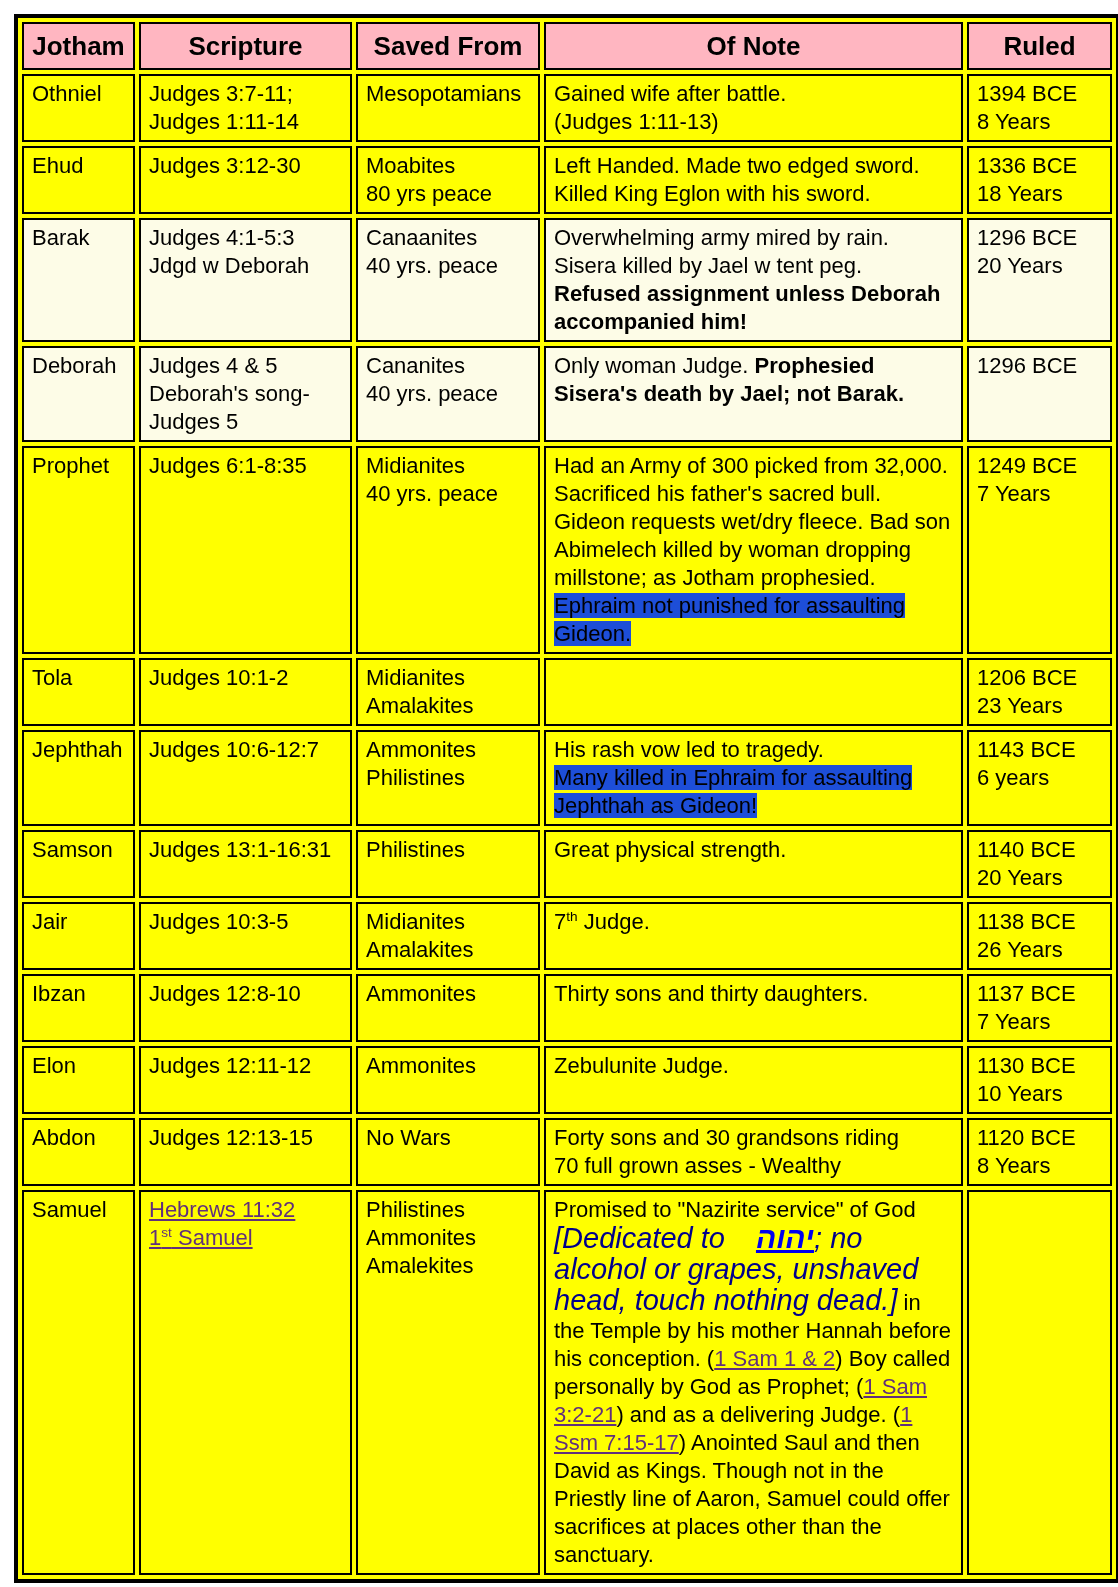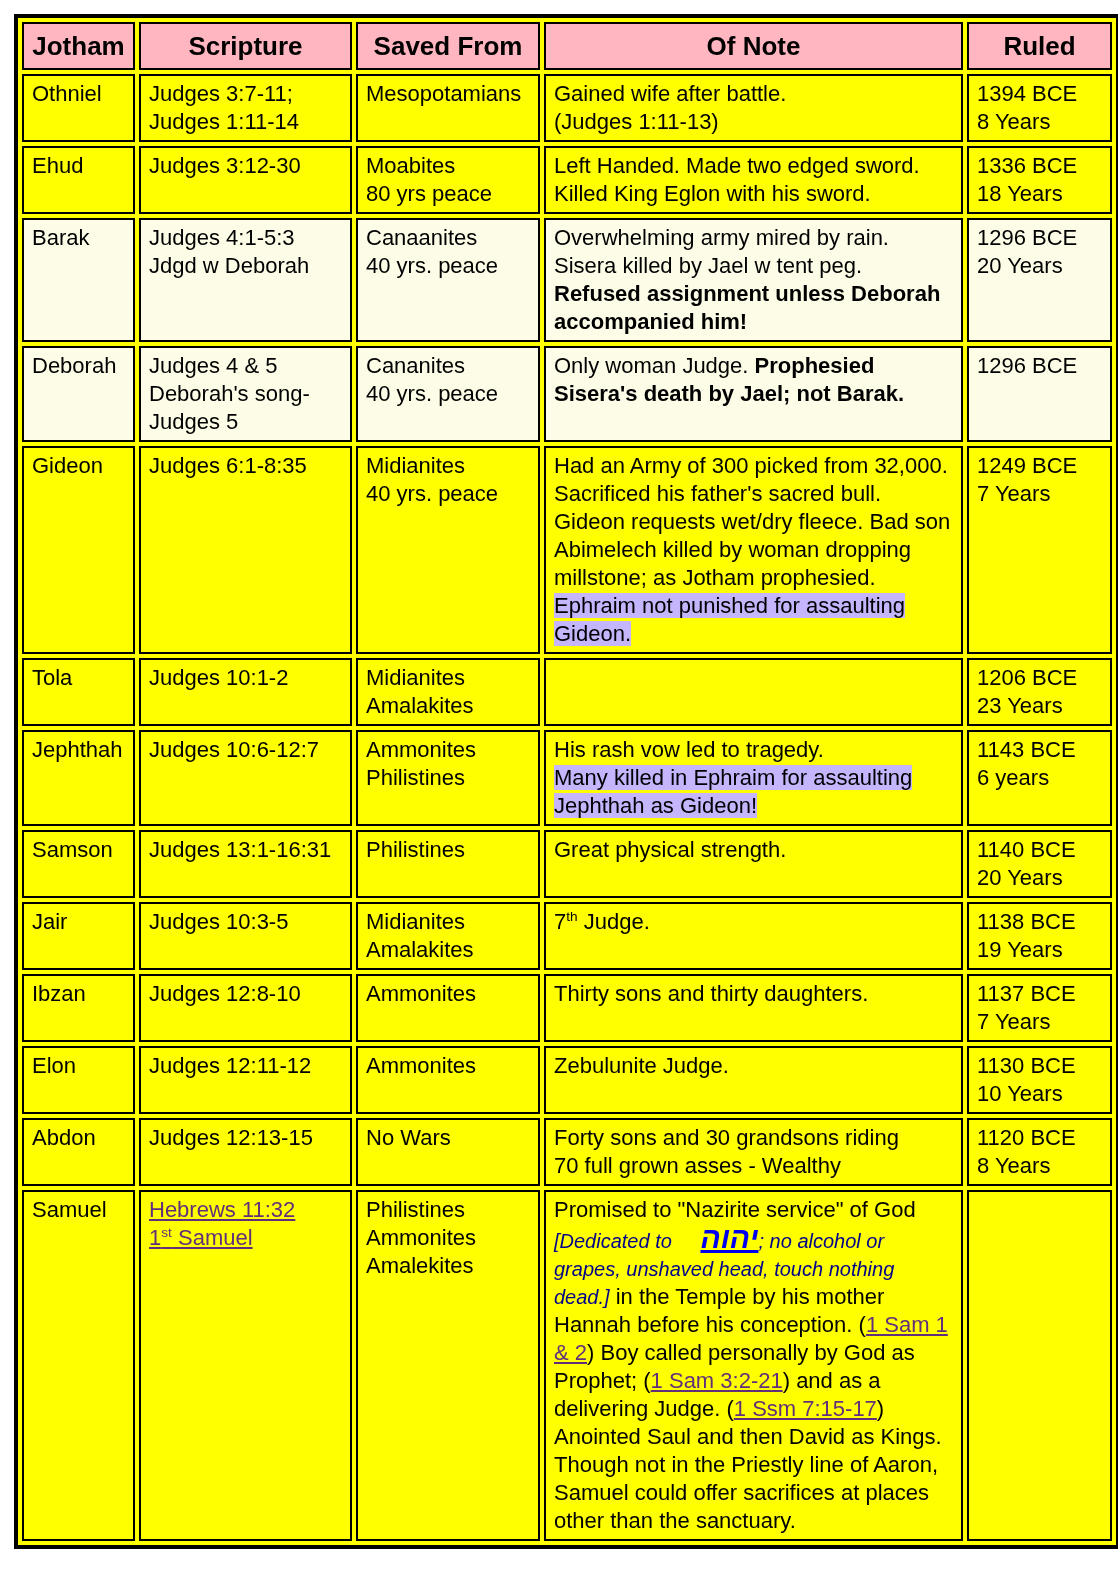--- a/index.html
+++ b/index.html
@@ -6,22 +6,22 @@
   body{padding:14px;font-family:"Liberation Sans",sans-serif;color:#000;}
   table{border-collapse:separate;border-spacing:4px;background:#FFFF00;border:4px solid #000;
         table-layout:fixed;width:1090px;}
   th,td{border:2px solid #000;vertical-align:top;font-size:22px;line-height:28px;
         padding:4px 8px;word-wrap:break-word;}
   th{background:#FFB6C1;font-size:26px;line-height:30px;font-weight:bold;text-align:center;
      vertical-align:middle;padding:7px 2px;}
   thead tr{background:#FFB6C1;}
   tr.cream td{background:#FDFCE7;}
   .b{font-weight:bold;}
-  .hl{background:#c4b5fd;margin-top:16px;}
-  .it{font-style:italic;color:#00008B;font-size:20px;}
+  .hl{background:#1d4ed8;margin-top:16px;}
+  .it{font-style:italic;color:#00008B;font-size:29px;}
   a.ref{color:#61307B;text-decoration:underline;cursor:pointer;}
   a.heb{color:#0000EE;text-decoration:underline;font-weight:bold;font-style:italic;
         font-size:30px;cursor:pointer;margin-left:23px;}
   sup{font-size:62%;line-height:0;vertical-align:super;}
 </style>
 </head>
 <body>
 
 <table>
   <colgroup>
@@ -63,21 +63,21 @@
         <td><span>1296 BCE</span><br><span>20 Years</span></td>
       </tr>
       <tr class="cream">
         <td><span>Deborah</span></td>
         <td><span>Judges 4 &amp; 5</span><br><span>Deborah's song-</span><br><span>Judges 5</span></td>
         <td><span>Cananites</span><br><span>40 yrs. peace</span></td>
         <td><span>Only woman Judge. </span><span class="b">Prophesied Sisera's death by Jael; not Barak.</span></td>
         <td><span>1296 BCE</span></td>
       </tr>
       <tr>
-        <td><span>Gideon</span></td>
+        <td><span>Prophet</span></td>
         <td><span>Judges 6:1-8:35</span></td>
         <td><span>Midianites</span><br><span>40 yrs. peace</span></td>
         <td><span>Had an Army of 300 picked from 32,000. Sacrificed his father's sacred bull. Gideon requests wet/dry fleece. Bad son Abimelech killed by woman dropping millstone; as Jotham prophesied.</span><br><span class="hl">Ephraim not punished for assaulting Gideon.</span></td>
         <td><span>1249 BCE</span><br><span>7 Years</span></td>
       </tr>
       <tr>
         <td><span>Tola</span></td>
         <td><span>Judges 10:1-2</span></td>
         <td><span>Midianites</span><br><span>Amalakites</span></td>
         <td></td>
@@ -95,21 +95,21 @@
         <td><span>Judges 13:1-16:31</span></td>
         <td><span>Philistines</span></td>
         <td><span>Great physical strength.</span></td>
         <td><span>1140 BCE</span><br><span>20 Years</span></td>
       </tr>
       <tr>
         <td><span>Jair</span></td>
         <td><span>Judges 10:3-5</span></td>
         <td><span>Midianites</span><br><span>Amalakites</span></td>
         <td><span>7</span><span><sup>th</sup></span><span> Judge.</span></td>
-        <td><span>1138 BCE</span><br><span>19 Years</span></td>
+        <td><span>1138 BCE</span><br><span>26 Years</span></td>
       </tr>
       <tr>
         <td><span>Ibzan</span></td>
         <td><span>Judges 12:8-10</span></td>
         <td><span>Ammonites</span></td>
         <td><span>Thirty sons and thirty daughters.</span></td>
         <td><span>1137 BCE</span><br><span>7 Years</span></td>
       </tr>
       <tr>
         <td><span>Elon</span></td>

